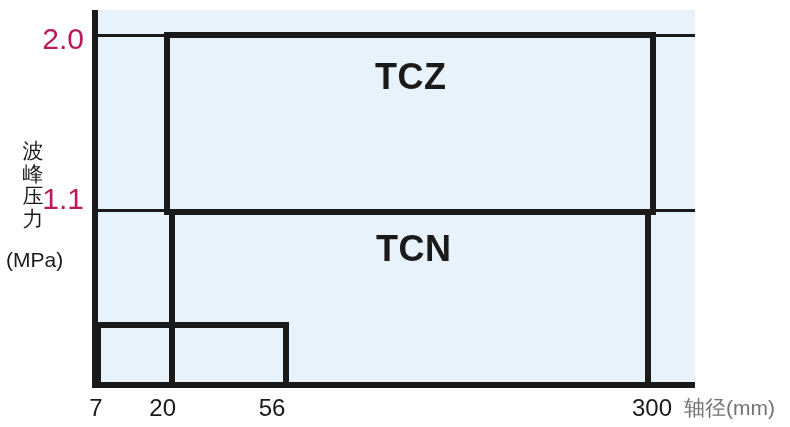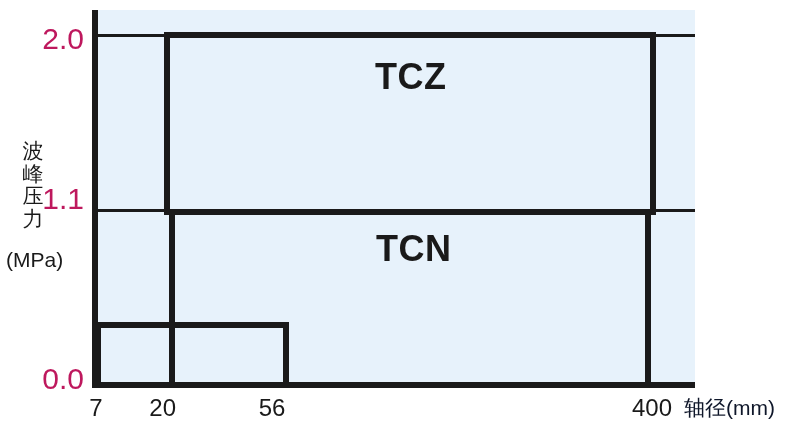--- a/index.html
+++ b/index.html
@@ -151,21 +151,21 @@
   .xtick-7   { left: 84px;  width: 24px; }
   .xtick-20  { left: 140px; width: 36px; text-align: right; }
   .xtick-63  { left: 254px; width: 36px; }
   .xtick-200 { left: 628px; width: 48px; }
 
   .xtitle {
     position: absolute;
     left: 684px;
     top: 394px;
     font-size: 21px;
-    color: #0f172a;
+    color: #737373;
     white-space: nowrap;
   }
 </style>
 </head>
 <body>
 
 <div id="chart-root">
 
   <div class="plot-bg"></div>
 
@@ -177,30 +177,29 @@
 
   <div class="region region-tcz"></div>
   <div class="region region-tcn"></div>
   <div class="region region-tcv"></div>
 
   <div class="region-label label-tcz">TCZ</div>
   <div class="region-label label-tcn">TCN</div>
 
   <div class="ytick ytick-2">2.0</div>
   <div class="ytick ytick-1">1.1</div>
-  <div class="ytick ytick-0">0.0</div>
 
   <div class="ytitle">
     <span>波</span>
     <span>峰</span>
     <span>压</span>
     <span>力</span>
   </div>
   <div class="yunit">(MPa)</div>
 
   <div class="xtick xtick-7">7</div>
   <div class="xtick xtick-20">20</div>
   <div class="xtick xtick-63">56</div>
-  <div class="xtick xtick-200">400</div>
+  <div class="xtick xtick-200">300</div>
 
   <div class="xtitle">轴径(mm)</div>
 
 </div>
 
 </body></html>

